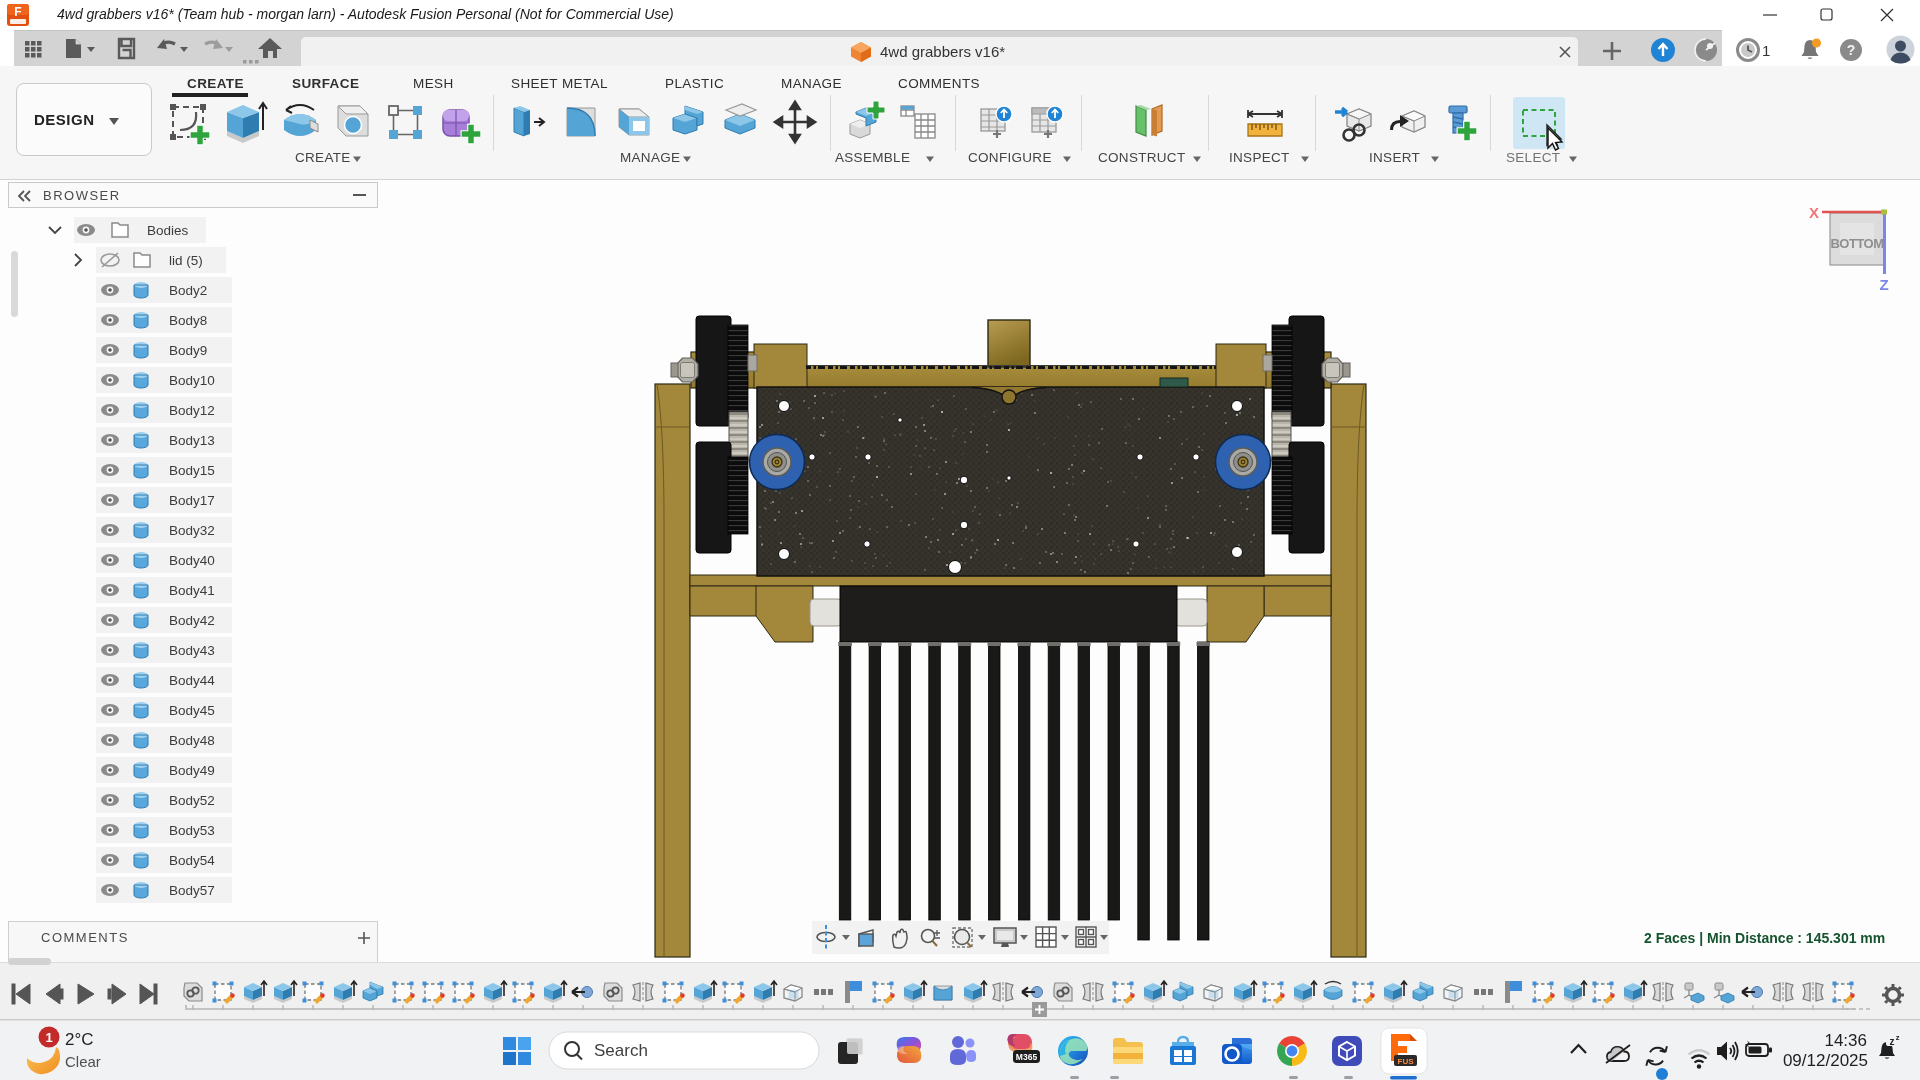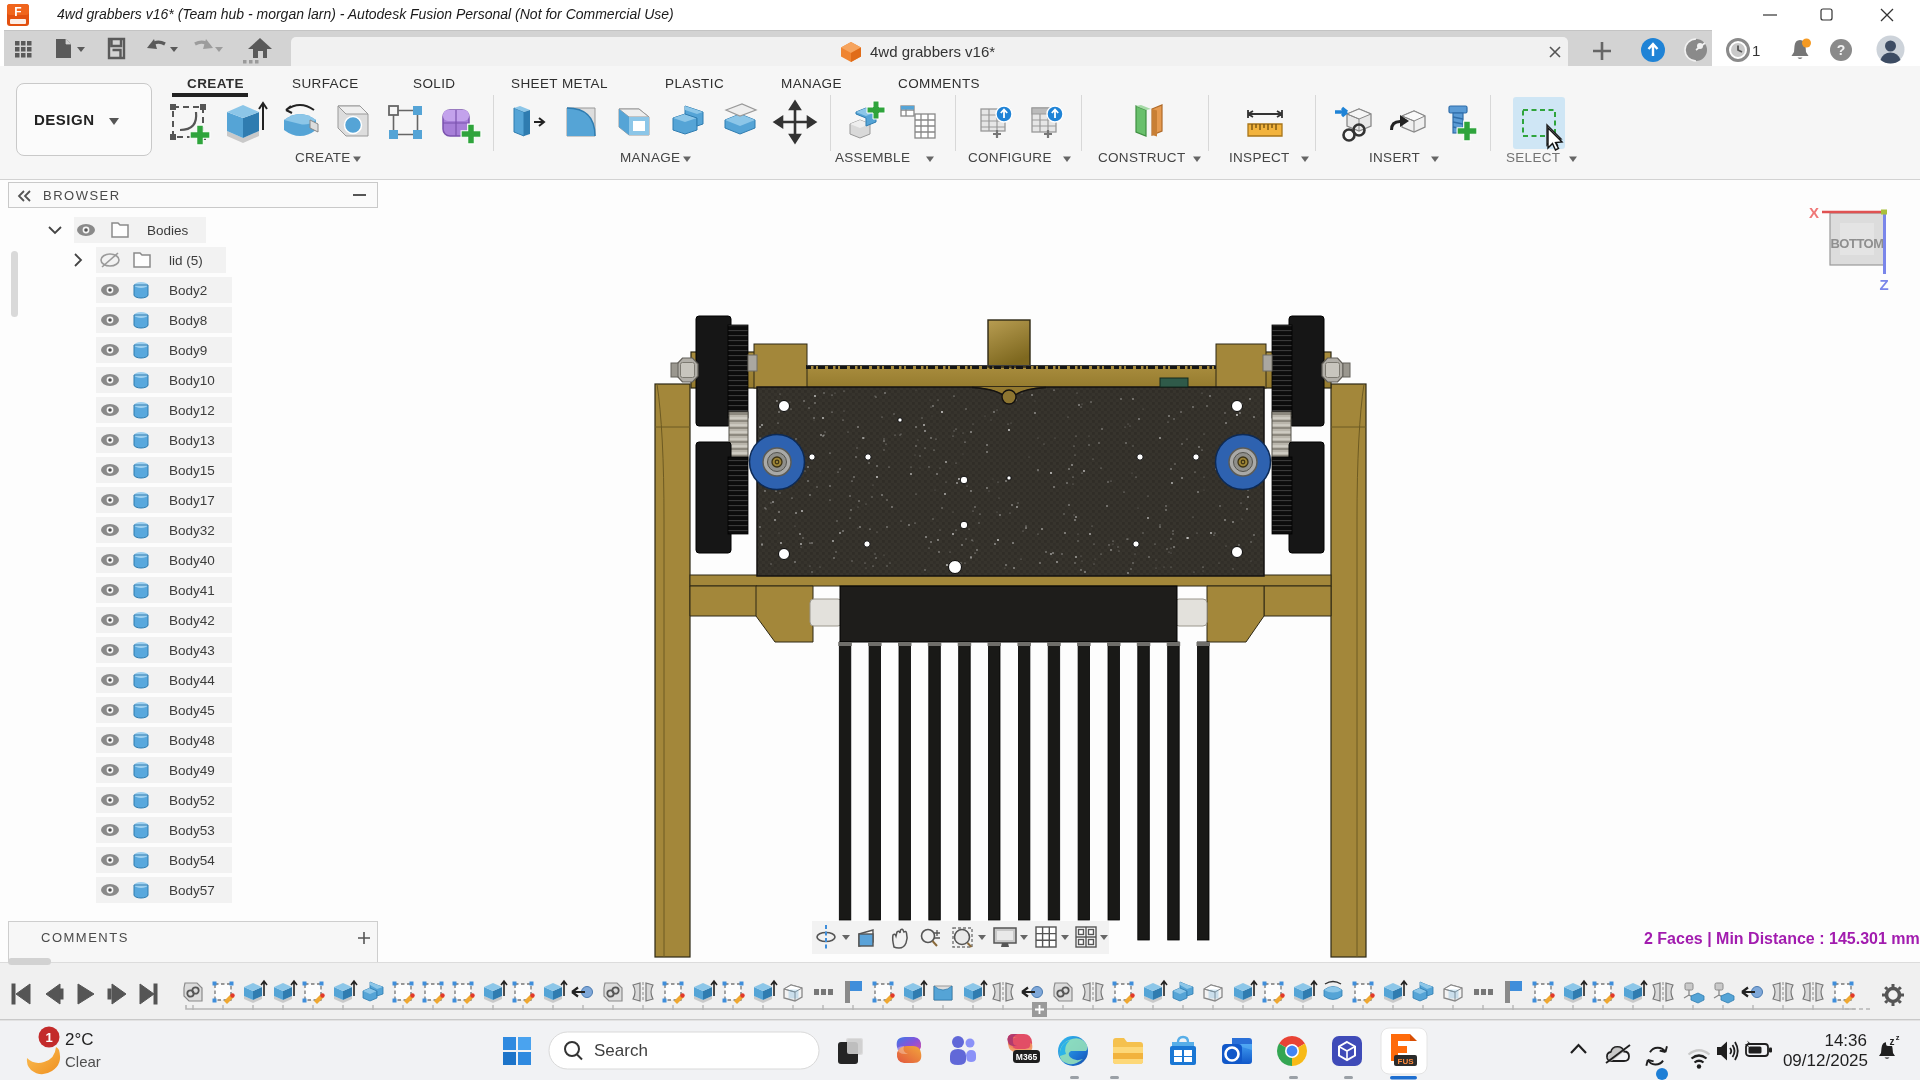--- a/index.html
+++ b/index.html
@@ -573,21 +573,21 @@
 <text x="11" y="12" font-size="12" font-weight="bold" fill="#fff" text-anchor="middle" font-family="Liberation Sans">F</text>
 <rect x="3" y="15" width="16" height="5" rx="1" fill="#fff" opacity="0.9"></rect>
 </svg>
 <span class="abs" style="left:57px;top:6px;font-size:14px;color:#1b1b1b;font-style:italic;">4wd grabbers v16* (Team hub - morgan larn) - Autodesk Fusion Personal (Not for Commercial Use)</span>
 <svg class="abs" style="left:1755px;top:0;" width="165px" height="30" viewBox="0 0 165 30">
 <line x1="8" y1="15" x2="22" y2="15" stroke="#333" stroke-width="1.2"></line>
 <rect x="66" y="9" width="11" height="11" fill="none" stroke="#333" stroke-width="1.2" rx="2"></rect>
 <path d="M126 9 L138 21 M138 9 L126 21" stroke="#333" stroke-width="1.3"></path>
 </svg>
 </div>
-<div class="abs" style="left:4px;top:30px;width:1708px;height:36px;background:#d3d3d3;border-top:1px solid #c4c4c4;">
+<div class="abs" style="left:14px;top:30px;width:1708px;height:36px;background:#d3d3d3;border-top:1px solid #c4c4c4;">
 <svg class="abs" style="left:0;top:0;" width="290" height="36" viewBox="0 0 290 36">
 <g fill="#5a5a5a">
 <g transform="translate(11,10)">
 <rect x="0" y="0" width="4.5" height="4.5"></rect>
           <rect x="6" y="0" width="4.5" height="4.5"></rect>
           <rect x="12" y="0" width="4.5" height="4.5"></rect>
 <rect x="0" y="6" width="4.5" height="4.5"></rect>
           <rect x="6" y="6" width="4.5" height="4.5"></rect>
           <rect x="12" y="6" width="4.5" height="4.5"></rect>
 <rect x="0" y="12" width="4.5" height="4.5"></rect>
@@ -658,22 +658,22 @@
 </div>
 <div class="abs" style="left:0;top:66px;width:1920px;height:114px;background:#f6f6f6;border-bottom:1px solid #d2d2d2;"></div>
 <svg class="abs" style="left:243px;top:59px;" width="20" height="6" viewBox="0 0 20 6">
     <g fill="#9a9a9a">
       <rect x="0" y="1" width="3.5" height="3.5"></rect>
       <rect x="6" y="1" width="3.5" height="3.5"></rect>
       <rect x="12" y="1" width="3.5" height="3.5"></rect>
     </g>
   </svg>
 <span class="abs" style="left:187px;top:76px;font-size:13.5px;font-weight:bold;color:#2f2f2f;letter-spacing:0.4px;">CREATE</span>
-<span class="abs" style="left:292px;top:76px;font-size:13.5px;font-weight:normal;color:#2f2f2f;letter-spacing:0.4px;">SURFACE</span>
-<span class="abs" style="left:413px;top:76px;font-size:13.5px;font-weight:normal;color:#2f2f2f;letter-spacing:0.4px;">SOLID</span>
+<span class="abs" style="left:292px;top:76px;font-size:13.5px;font-weight:bold;color:#2f2f2f;letter-spacing:0.4px;">SURFACE</span>
+<span class="abs" style="left:413px;top:76px;font-size:13.5px;font-weight:normal;color:#2f2f2f;letter-spacing:0.4px;">MESH</span>
 <span class="abs" style="left:511px;top:76px;font-size:13.5px;font-weight:normal;color:#2f2f2f;letter-spacing:0.4px;">SHEET METAL</span>
 <span class="abs" style="left:665px;top:76px;font-size:13.5px;font-weight:normal;color:#2f2f2f;letter-spacing:0.4px;">PLASTIC</span>
 <span class="abs" style="left:781px;top:76px;font-size:13.5px;font-weight:normal;color:#2f2f2f;letter-spacing:0.4px;">MANAGE</span>
 <span class="abs" style="left:898px;top:76px;font-size:13.5px;font-weight:normal;color:#2f2f2f;letter-spacing:0.4px;">COMMENTS</span>
 <div class="abs" style="left:172px;top:93px;width:76px;height:3.5px;background:#222;"></div>
 <div class="abs" style="left:16px;top:83px;width:136px;height:73px;background:#fbfbfb;border:1px solid #c9c9c9;border-radius:8px;"></div>
 <span class="abs" style="left:34px;top:111px;font-size:15px;font-weight:bold;color:#222;letter-spacing:0.5px;">DESIGN</span>
 <svg class="abs" style="left:108px;top:116px;" width="12" height="10" viewBox="0 0 12 10">
     <path d="M1 2 L11 2 L6 9 Z" fill="#555"></path>
   </svg>
@@ -1125,21 +1125,21 @@
     <g transform="translate(264,6)" stroke="#555" stroke-width="1.4" fill="#fff">
       <rect x="0" y="0" width="20" height="20"></rect>
       <path d="M0 10 L20 10 M10 0 L10 20"></path>
       <rect x="2.5" y="2.5" width="5" height="5" fill="none"></rect>
       <rect x="12.5" y="2.5" width="5" height="5" fill="none"></rect>
       <rect x="2.5" y="12.5" width="5" height="5" fill="none"></rect>
       <rect x="12.5" y="12.5" width="5" height="5" fill="none"></rect>
     </g>
     <path d="M288 14 L296 14 L292 19 Z" fill="#666"></path>
   </svg>
-<span class="abs" style="left:1644px;top:930px;font-size:16px;font-weight:bold;color:#a21caf;">2 Faces | Min Distance : 145.301 mm</span>
+<span class="abs" style="left:1644px;top:930px;font-size:14px;font-weight:bold;color:#14532d;">2 Faces | Min Distance : 145.301 mm</span>
 <div class="abs" style="left:0;top:962px;width:1920px;height:58px;background:#f0f0f0;border-top:1px solid #dcdcdc;border-bottom:1px solid #c9c9c9;"></div>
 <div class="abs" style="left:8px;top:958px;width:43px;height:7px;background:#d2d2d2;border-radius:4px;"></div>
 <svg class="abs" style="left:0;top:976px;" width="180" height="36" viewBox="0 0 180 36">
     <g fill="#555" stroke="#555">
       <rect x="12" y="8" width="3" height="20"></rect>
       <path d="M30 8 L30 28 L16 18 Z"></path>
       <path d="M60 8 L60 28 L46 18 Z"></path>
       <rect x="60" y="13" width="3" height="10"></rect>
       <path d="M78 8 L78 28 L94 18 Z"></path>
       <rect x="108" y="13" width="3" height="10"></rect>

